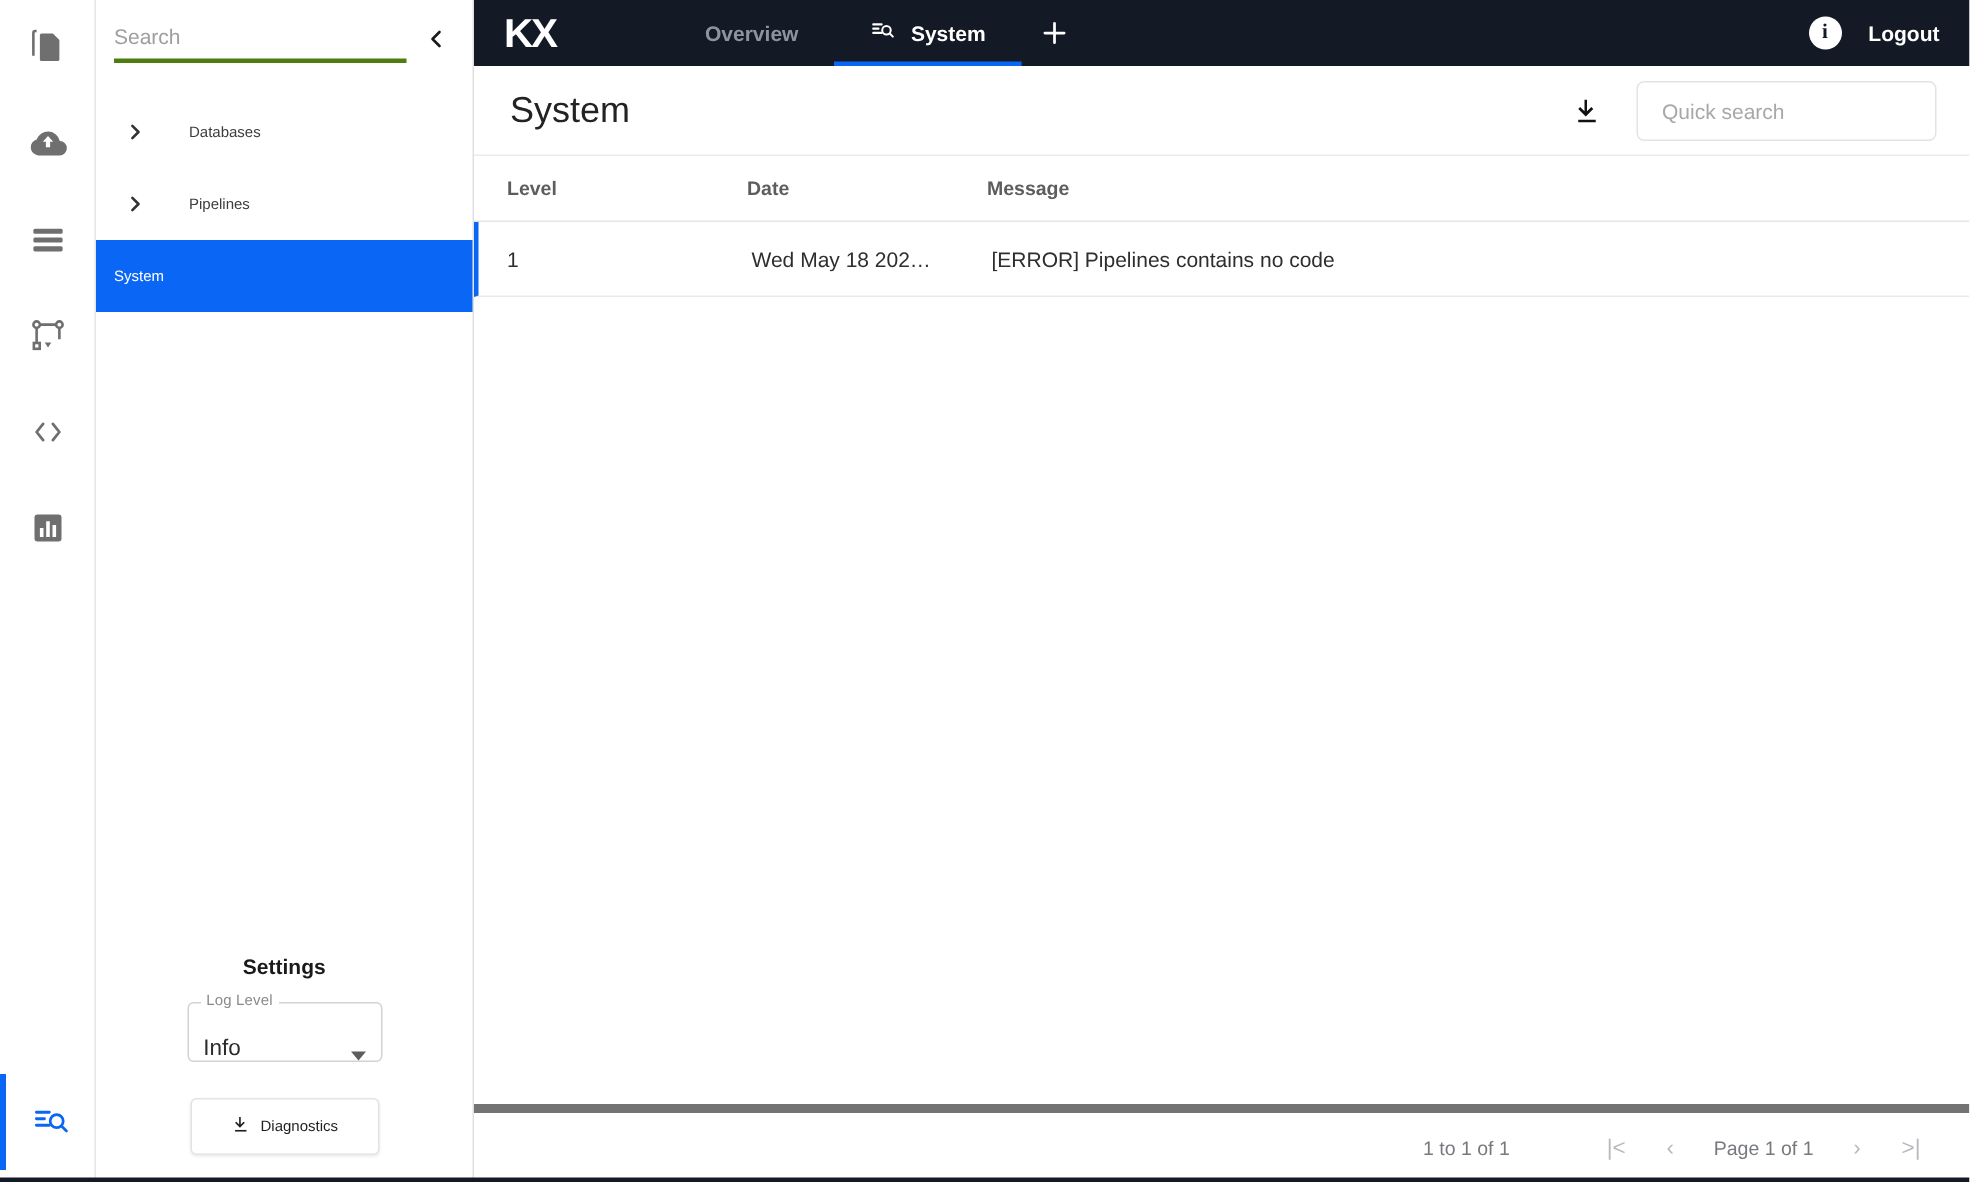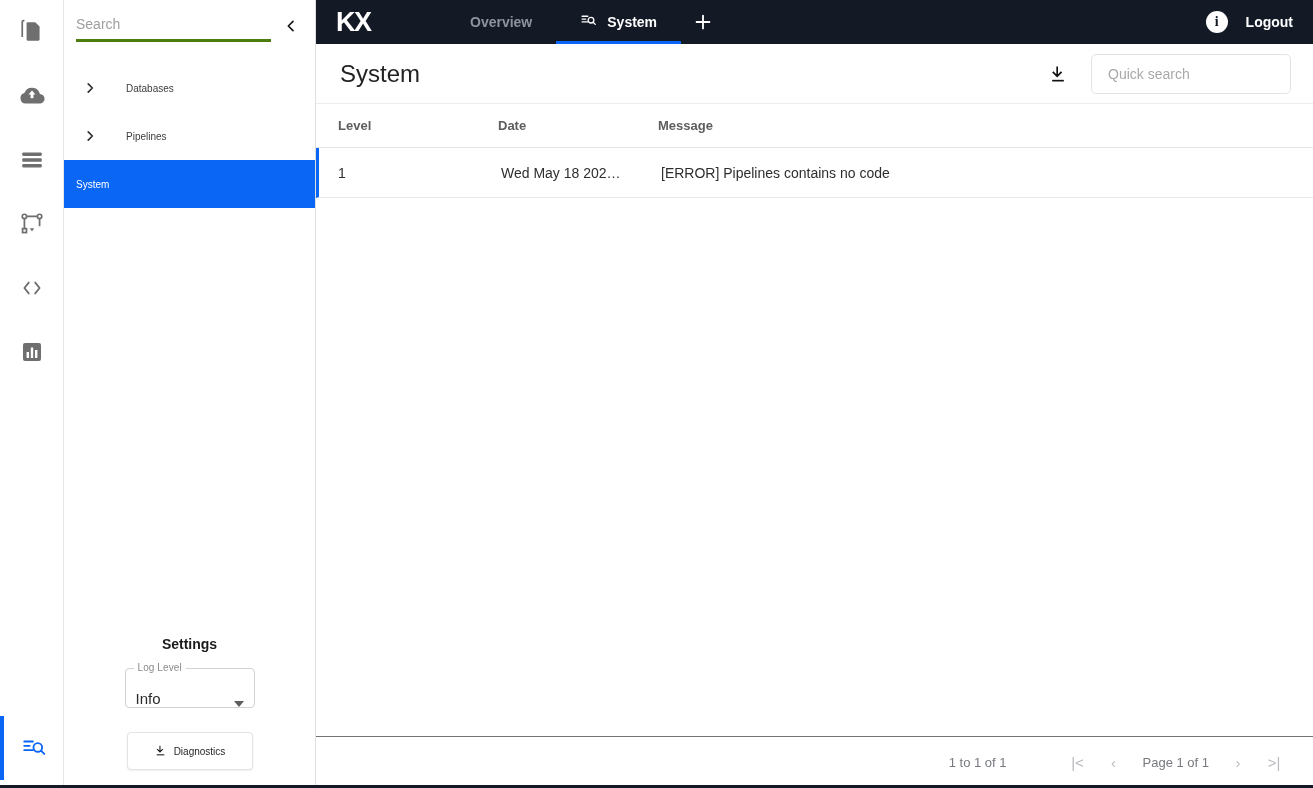--- a/index.html
+++ b/index.html
@@ -227,21 +227,21 @@
   .th { color: #5d5d5d; font-weight: bold; }
   .td { color: #2e2e2e; font-size: 14px; }
   .col-level { width: 160px; flex: 0 0 160px; }
   .col-date  { width: 160px; flex: 0 0 160px; }
   .col-msg   { flex: 1 1 auto; }
   .tbl-row .col-level { padding-left: 19px; }
   .tbl-body-fill { flex: 1 1 auto; }
 
   .tbl-footer {
     height: 52px; flex: 0 0 52px;
-    border-top: 1px solid #737373;
+    border-top: 6px solid #737373;
     display: flex; align-items: center; justify-content: flex-end;
     padding-right: 22px; gap: 0;
     color: #76797e; font-size: 13px;
   }
   .range-text { margin-right: 54px; }
   .pager { display: flex; align-items: center; gap: 2px; }
   .pg-btn {
     width: 34px; height: 34px;
     display: flex; align-items: center; justify-content: center;
     color: #b7b9bd; cursor: pointer; font-size: 15px;

